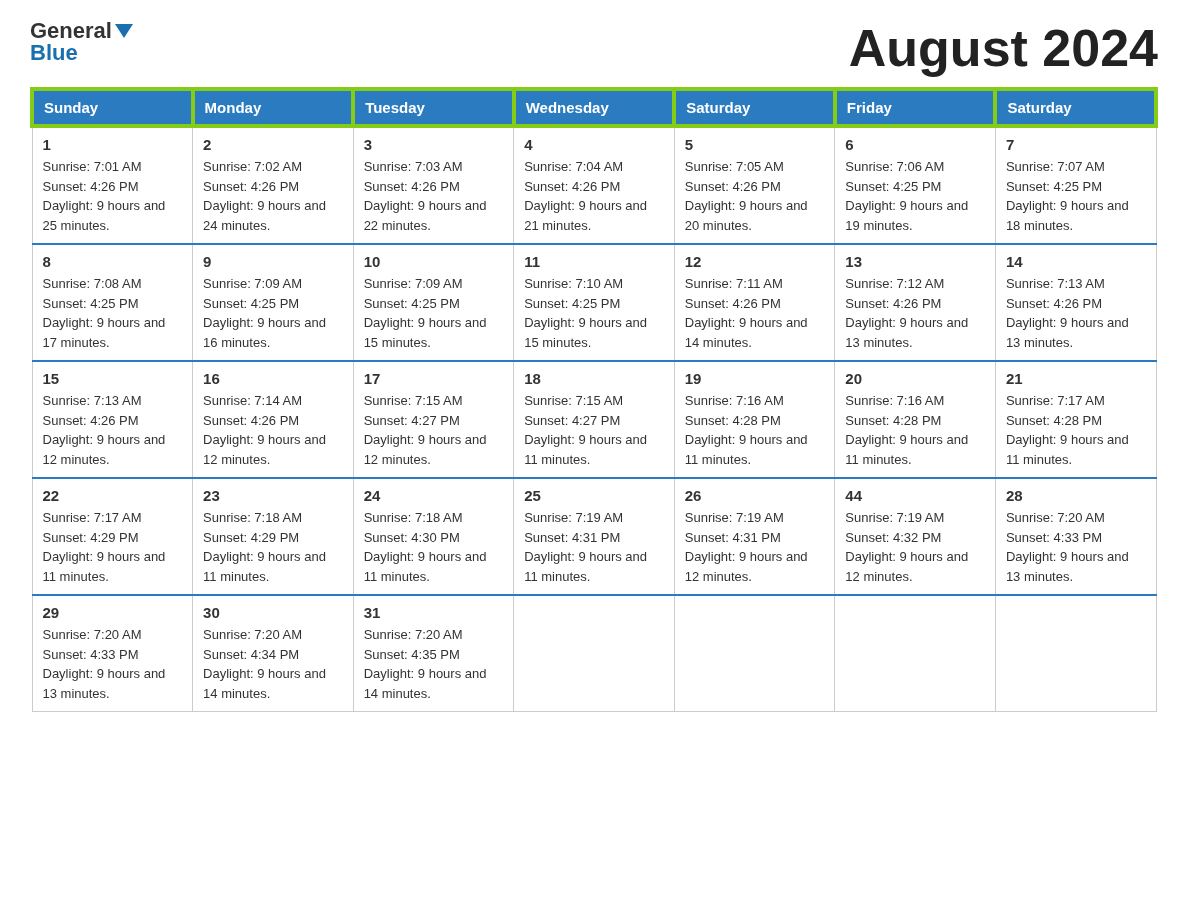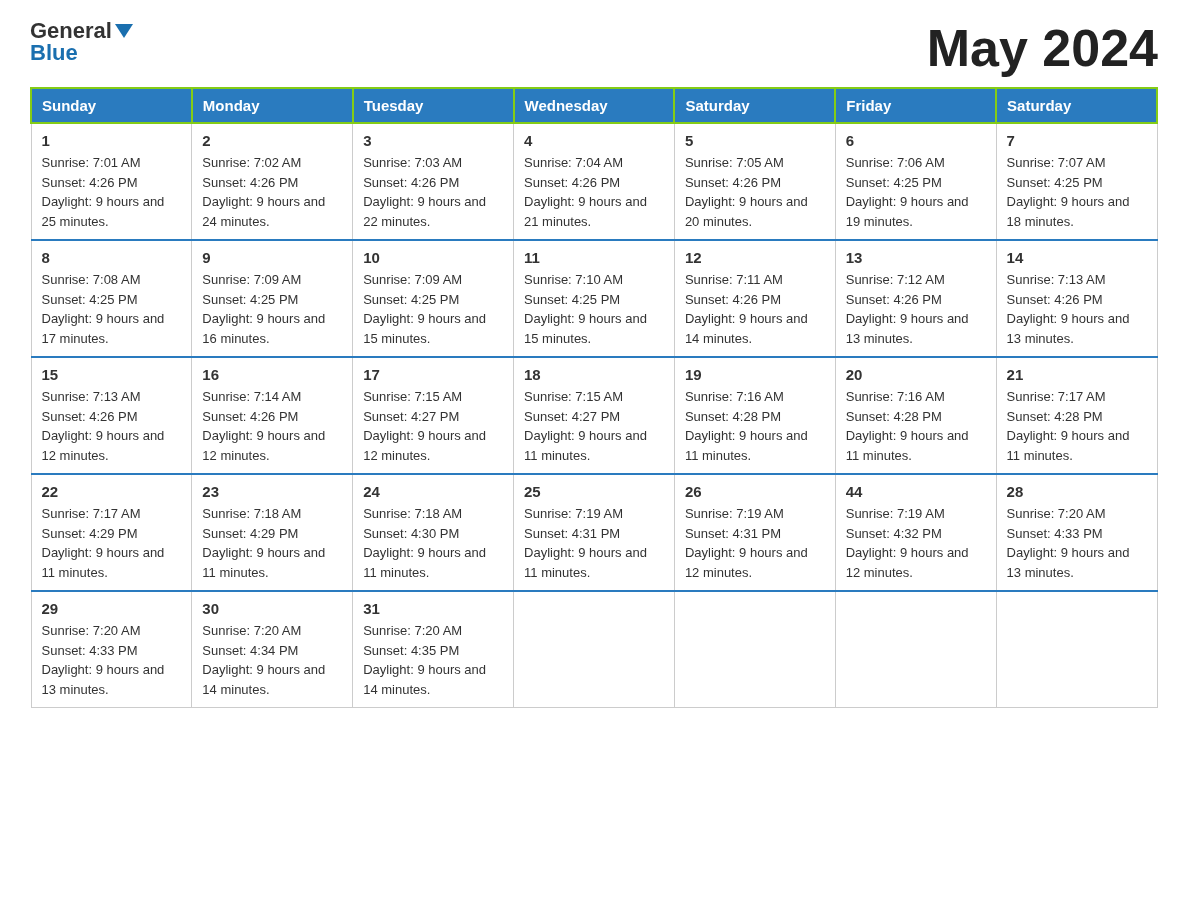--- a/index.html
+++ b/index.html
@@ -66,21 +66,21 @@
       border-collapse: collapse;
       margin-top: 10px;
     }
     .calendar thead th {
       background-color: #2a7bbf;
       color: #fff;
       font-size: 15px;
       font-weight: bold;
       padding: 8px 10px;
       text-align: left;
-      border: 2px solid #84cc16;
+      border: 4px solid #84cc16;
     }
     .calendar tbody td {
       vertical-align: top;
       padding: 8px 10px;
       border: 1px solid #ccc;
       border-top: 2px solid #2a7bbf;
       font-size: 13px;
       color: #333;
       width: 14.28%;
       min-height: 110px;
@@ -107,21 +107,21 @@
 <div class="header-row">
   <div class="logo">
     <div>
       <span class="logo-general">General</span><span class="logo-triangle"></span>
     </div>
     <div>
       <span class="logo-blue">Blue</span>
     </div>
   </div>
   <div class="title-block">
-    <div class="month-title">May 2024</div>
+    <div class="month-title">August 2024</div>
   </div>
 </div>
 
 <table class="calendar">
   <thead>
     <tr>
     <th>Sunday</th>
         <th>Monday</th>
         <th>Tuesday</th>
         <th>Wednesday</th>

